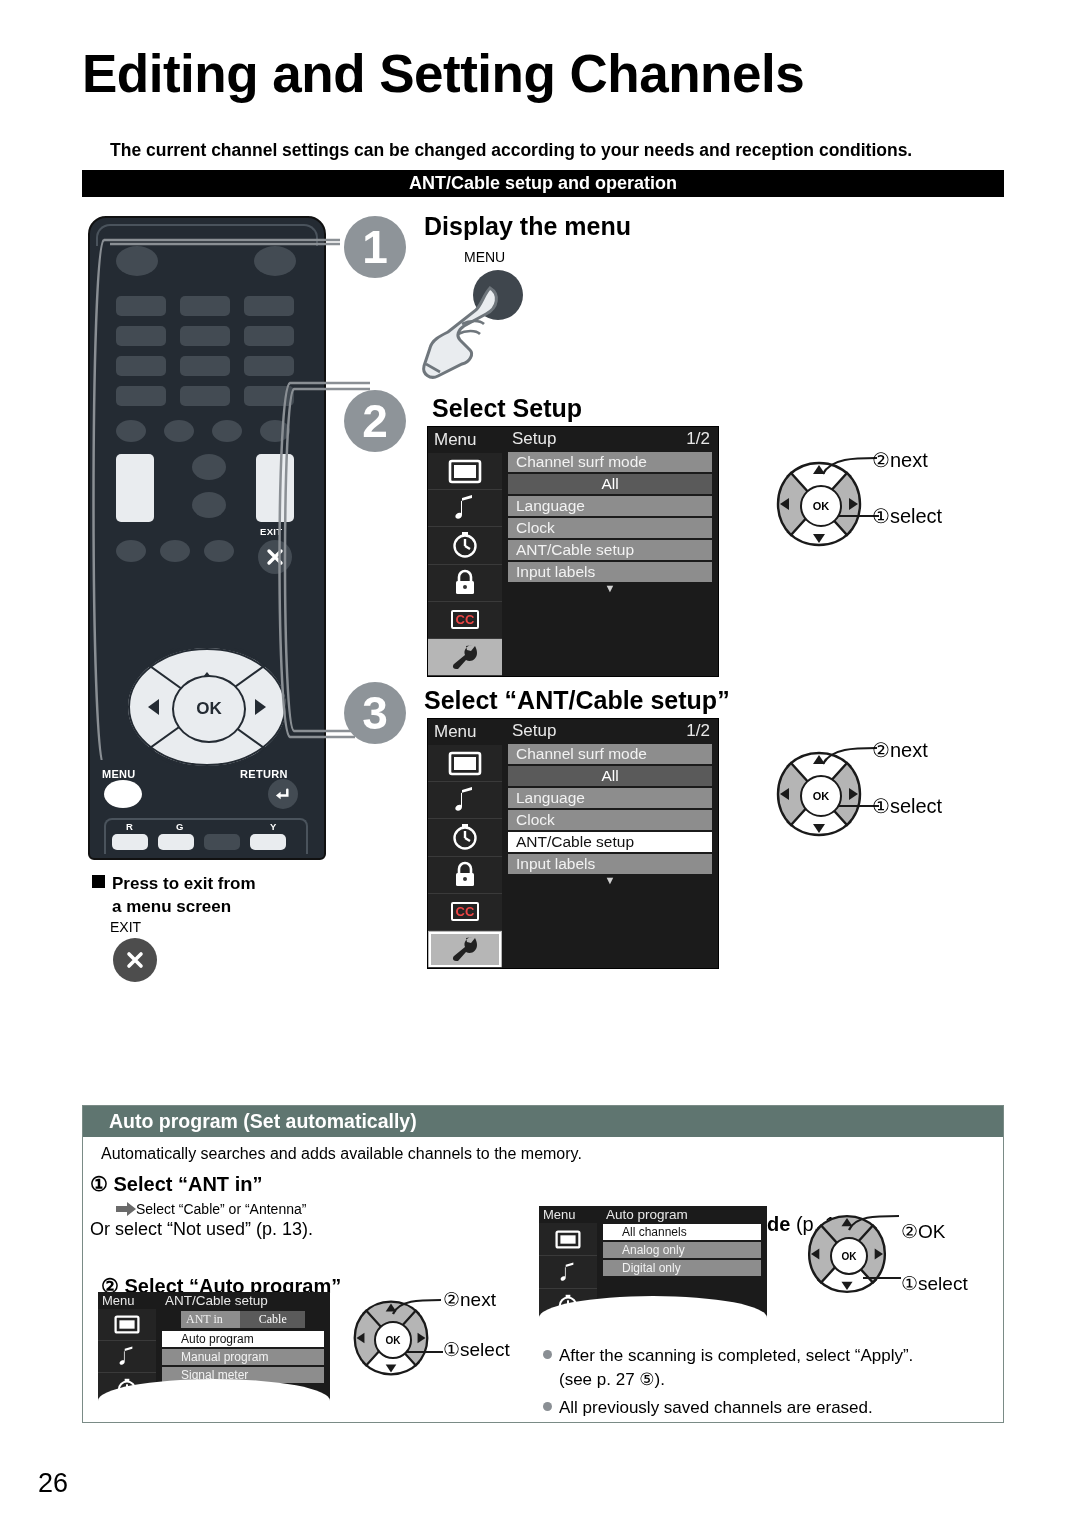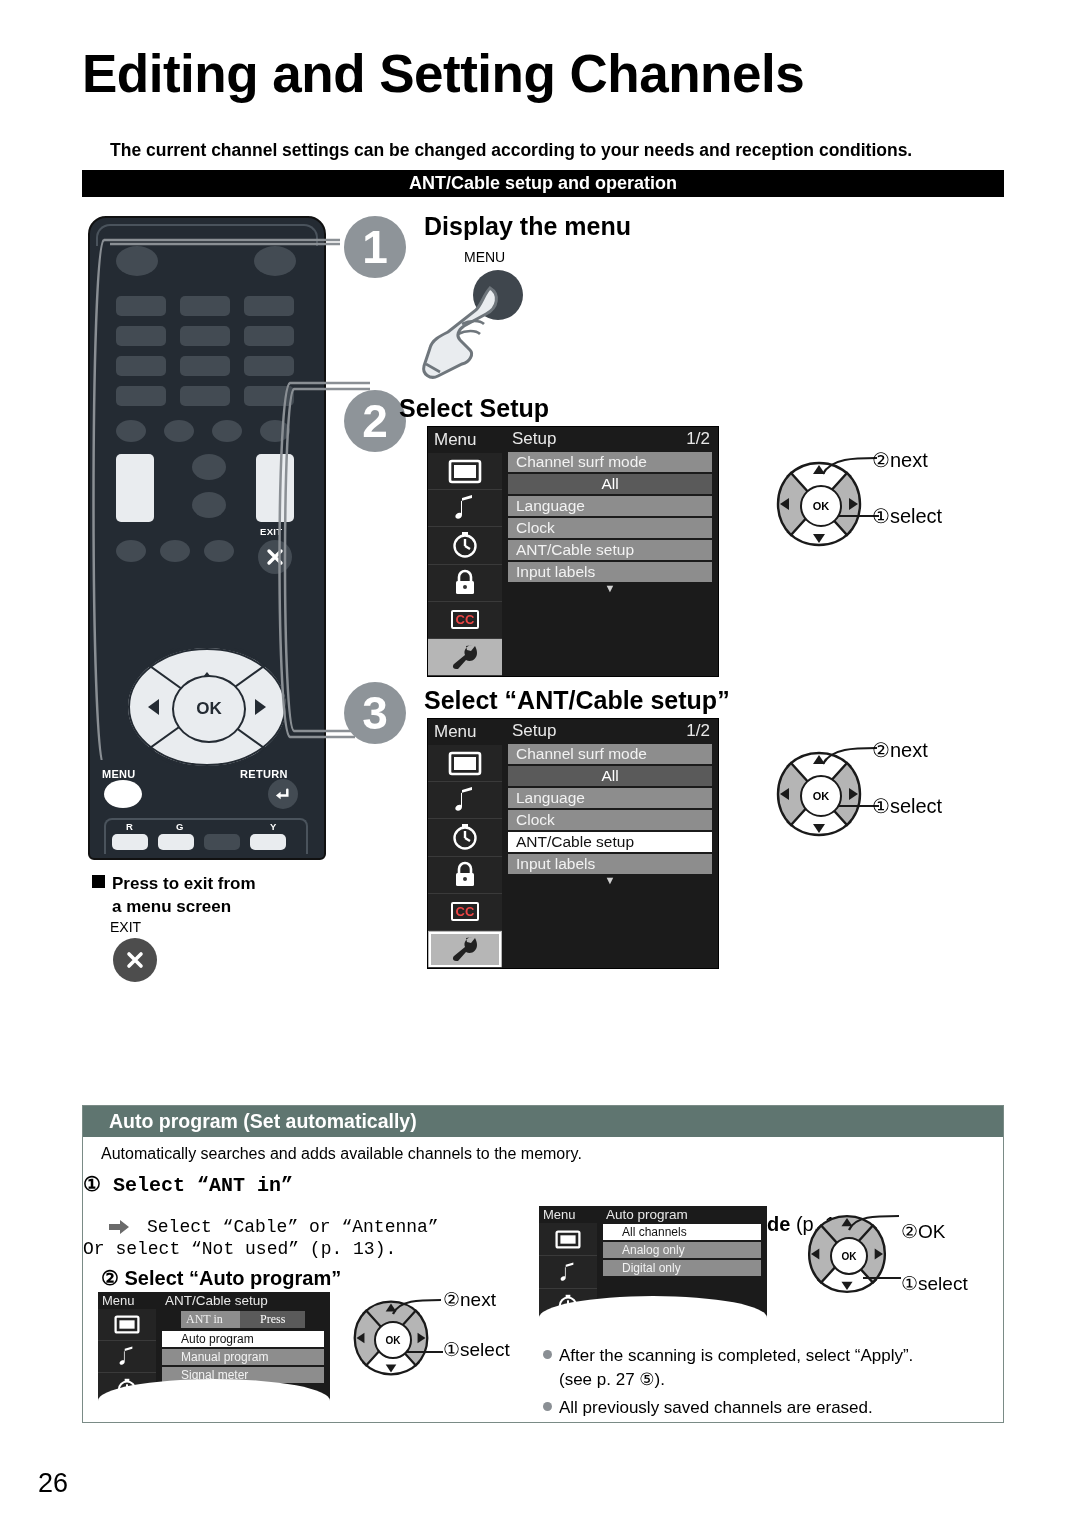--- a/index.html
+++ b/index.html
@@ -181,21 +181,21 @@
   <div style="position:absolute;left:473px;top:270px;width:50px;height:50px;border-radius:50%;background:#3f464d;"></div>
   <svg style="position:absolute;left:418px;top:280px;width:100px;height:110px;">
     <path d="M72 8 C82 14 80 28 68 34 L46 46 C40 50 38 56 42 60 L52 70 C56 74 52 82 44 84
              L20 96 C12 100 4 94 6 86 L12 68 C14 60 22 56 30 52 L58 30 C64 24 66 14 72 8 Z" fill="#e9ecef" stroke="#6f767c" stroke-width="3"></path>
     <path d="M44 44 C52 40 62 40 66 44" fill="none" stroke="#6f767c" stroke-width="2.6"></path>
     <path d="M40 54 C48 50 58 50 62 54" fill="none" stroke="#6f767c" stroke-width="2.6"></path>
     <path d="M8 84 L22 92" fill="none" stroke="#6f767c" stroke-width="2.6"></path>
   </svg>
 
   <div class="badge" style="left:344px;top:390px;">2</div>
-  <div class="steptitle" style="left:399px;top:394px;">Select Setup</div>
+  <div class="steptitle" style="left:432px;top:394px;">Select Setup</div>
 
   <div class="tvmenu" id="menu1" style="left:427px;top:426px;width:290px;height:249px;">
     <div class="tv-side" style="width:74px;">
       <div class="sidehead">Menu</div>
       <div class="tv-ic">
         <svg width="34" height="25" viewBox="0 0 34 25">
             <rect x="2" y="2" width="30" height="21" rx="2" fill="none" stroke="#fff" stroke-width="2.6"></rect>
             <rect x="6" y="6" width="22" height="13" fill="#fff"></rect>
           </svg>
       </div>
@@ -349,35 +349,35 @@
       <path d="M6 6 L18 18 M18 6 L6 18" stroke="#fff" stroke-width="3.6" stroke-linecap="round"></path>
     </svg>
   </div>
 
   <div class="sect">
     <div class="sect-head">
       <span>Auto program (Set automatically)</span>
     </div>
     <div class="sect-sub">Automatically searches and adds available channels to the memory.</div>
 
-    <div style="position:absolute;left:0;top:66px;font-family:Liberation Mono, monospace;">
+    <div style="position:absolute;left:7px;top:66px;">
       <div style="font-size:20px;font-weight:bold;">
         <span class="num">①</span>
         <span>Select “ANT in”</span>
       </div>
-      <div style="font-size:18px;margin-top:20px;margin-left:26px;display:flex;align-items:center;gap:18px;">
+      <div style="font-size:14px;margin-top:5px;margin-left:26px;display:flex;align-items:center;gap:0;">
         <svg width="20" height="14" viewBox="0 0 20 14">
             <path d="M0 4 L11 4 L11 0 L20 7 L11 14 L11 10 L0 10 Z" fill="#6a6a6a"></path>
           </svg>
         <span>Select “Cable” or “Antenna”</span>
       </div>
       <div style="font-size:18px;margin-top:2px;">Or select “Not used” (p. 13).</div>
     </div>
 
-    <div style="position:absolute;left:18px;top:160px;font-size:20px;font-weight:bold;">
+    <div style="position:absolute;left:18px;top:168px;font-size:20px;font-weight:bold;">
       <span class="num">②</span>
       <span>Select “Auto program”</span>
     </div>
 
     <div class="tvmenu tvsmall" style="left:15px;top:186px;width:232px;height:113px;border:none;">
       <div class="tv-side" style="width:58px;">
         <div class="sidehead">Menu</div>
         <div class="tv-ic">
           <svg width="26" height="19" viewBox="0 0 34 25">
               <rect x="2" y="2" width="30" height="21" rx="2" fill="none" stroke="#fff" stroke-width="3"></rect>
@@ -397,21 +397,21 @@
               <rect x="11" y="1" width="6" height="4" fill="#fff"></rect>
             </svg>
         </div>
       </div>
       <div class="tv-main">
         <div class="tv-head">
           <span>ANT/Cable setup</span>
         </div>
         <div class="tv-row split">
           <span>ANT in</span>
-          <span>Press</span>
+          <span>Cable</span>
         </div>
         <div class="tv-row hl">Auto program</div>
         <div class="tv-row">Manual program</div>
         <div class="tv-row">Signal meter</div>
       </div>
       <div class="torn"></div>
     </div>
 
     <div class="dpad" style="left:262px;top:186px;width:92px;height:92px;">
       <svg width="92" height="92" viewBox="0 0 104 104">

